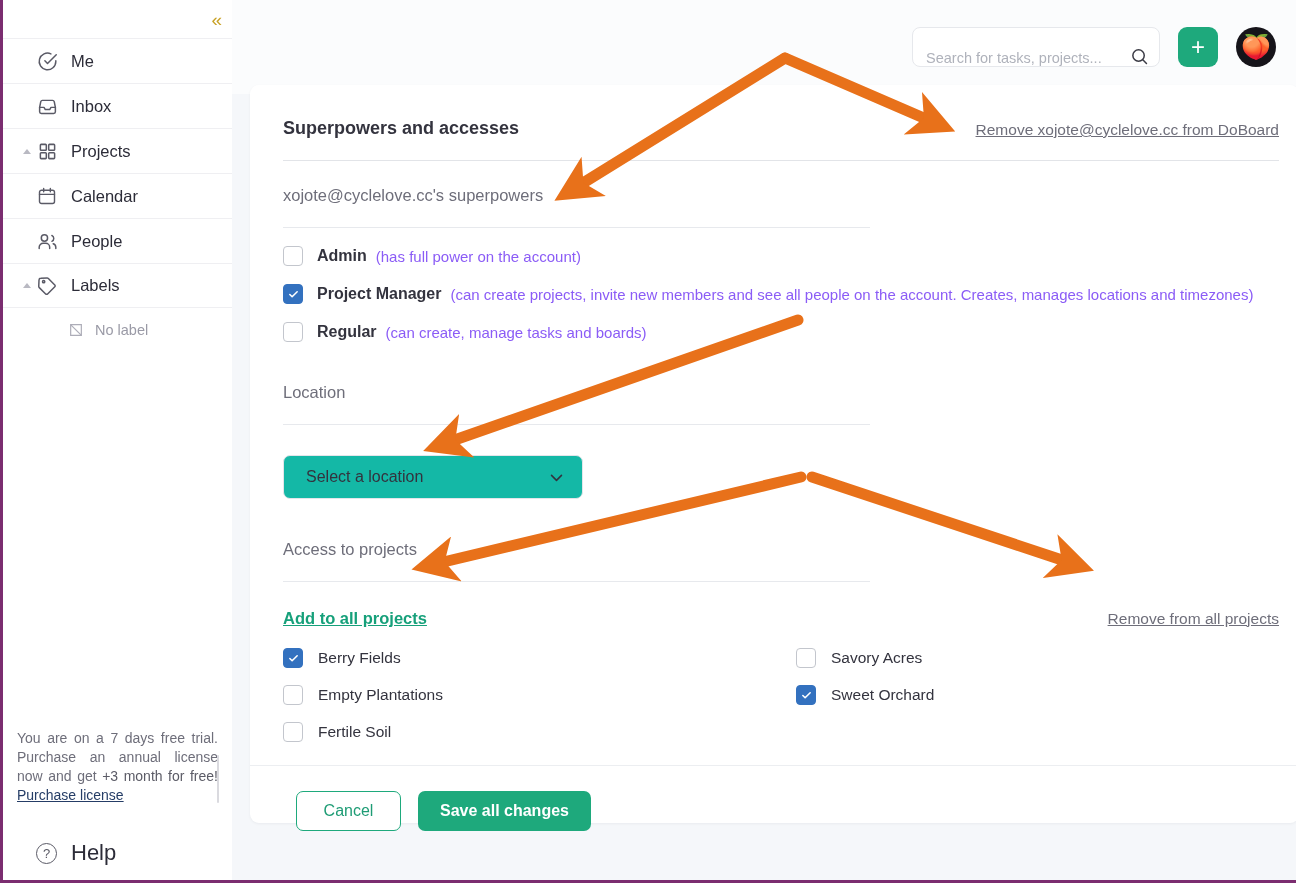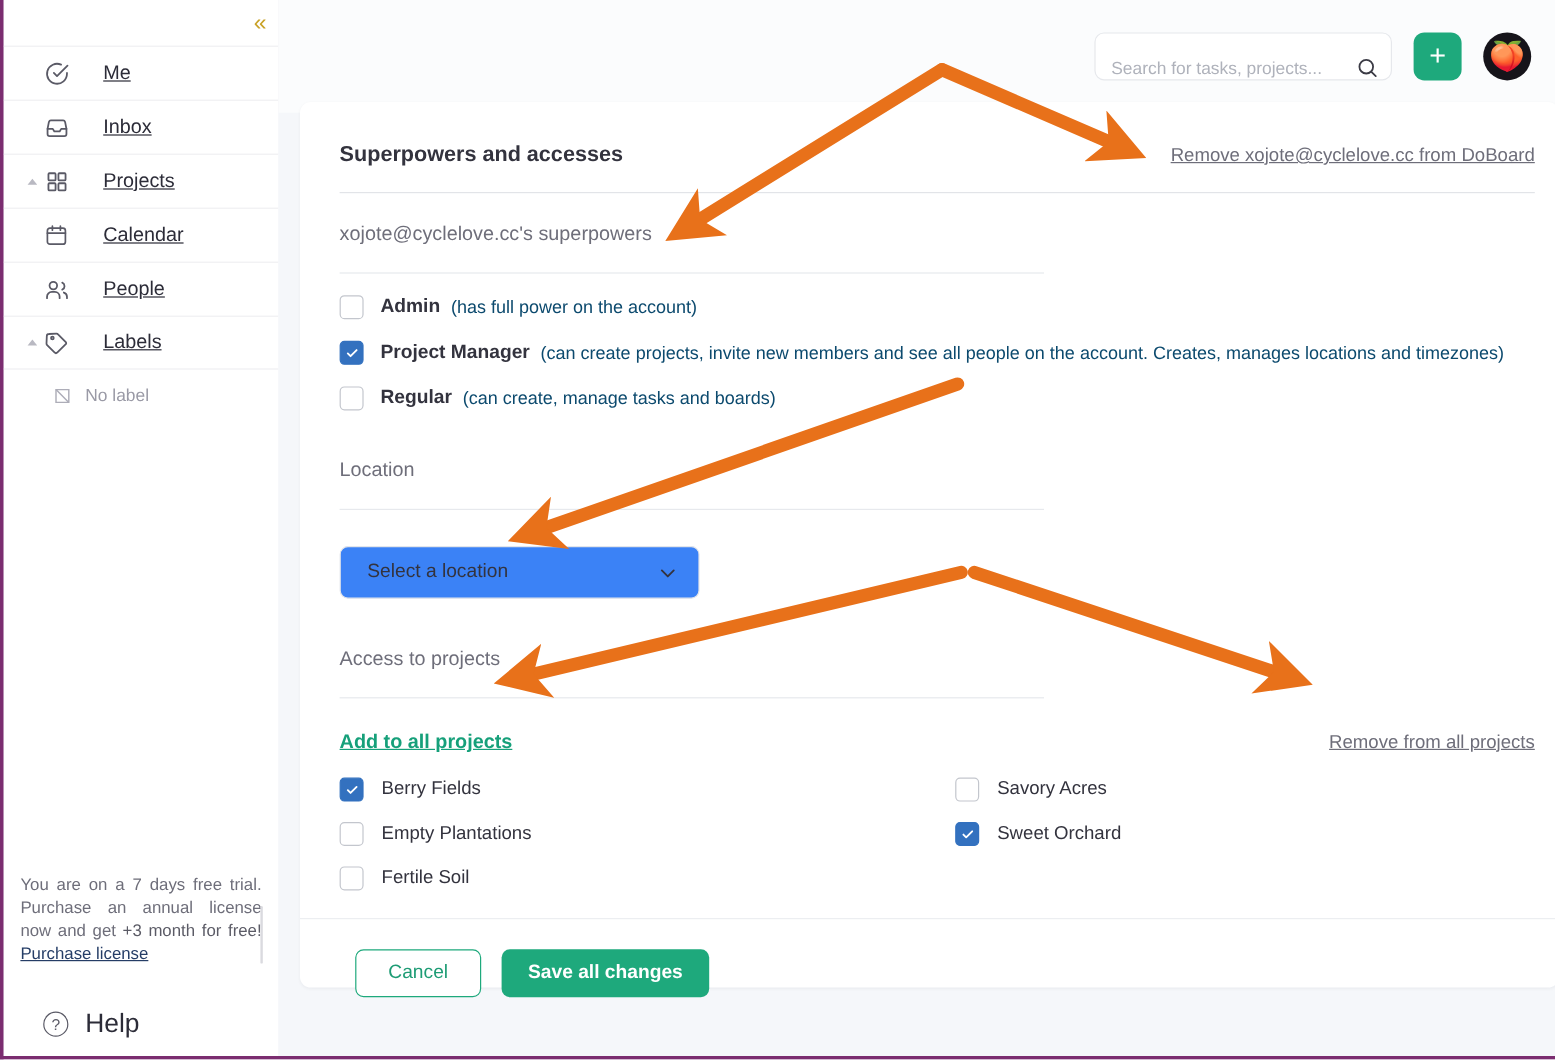--- a/index.html
+++ b/index.html
@@ -99,30 +99,29 @@
     border-right: 4.5px solid transparent;
     border-bottom: 5px solid #B9B9C2;
   }
   .nav-ico {
     width: 22px; height: 22px;
     flex: 0 0 22px;
     display: flex; align-items: center; justify-content: center;
     color: #5A5A66;
   }
   .nav-label {
-    margin-left: 28px;
+    margin-left: 13px;
     font-size: 16.5px;
     color: #2C2C38;
-    text-decoration: underline;
   }
   .nolabel-row {
     height: 44px;
     display: flex;
     align-items: center;
-    padding-left: 40px;
+    padding-left: 64px;
     cursor: pointer;
   }
   .nolabel-ico {
     width: 17px; height: 17px;
     flex: 0 0 17px;
     display: flex; align-items: center; justify-content: center;
     color: #ADADB8;
   }
   .nolabel-text {
     margin-left: 11px;
@@ -321,34 +320,34 @@
   .cb-name {
     margin-left: 14px;
     font-size: 16px;
     font-weight: 700;
     color: #33333E;
     white-space: nowrap;
   }
   .cb-desc {
     margin-left: 9px;
     font-size: 15px;
-    color: #0c4a6e;
+    color: #8b5cf6;
     white-space: nowrap;
   }
 
   .field-label {
     font-size: 16.5px;
     color: #6E6E7A;
     margin-top: 41px;
   }
 
   .select-box {
     margin-top: 30px;
     width: 300px; height: 44px;
-    background: #3b82f6;
+    background: #14b8a6;
     border: 1px solid #E3E5EA;
     border-radius: 7px;
     display: flex;
     align-items: center;
     justify-content: space-between;
     padding: 0 17px 0 22px;
     cursor: pointer;
   }
   .select-value { font-size: 16px; color: #33333E; }
   .select-chevron { color: #33333E; display: flex; }

